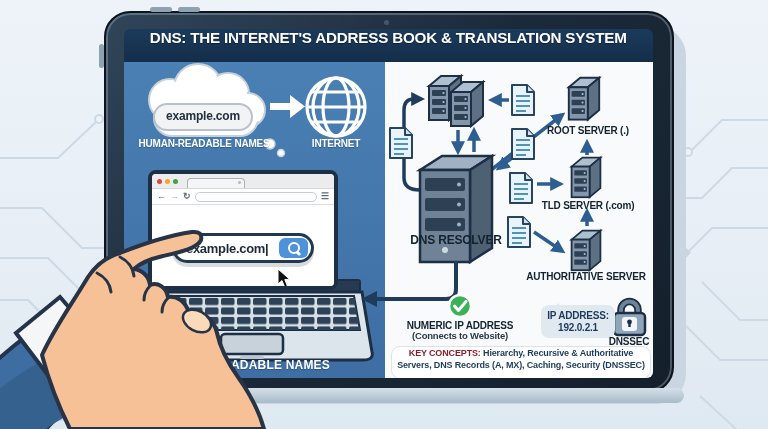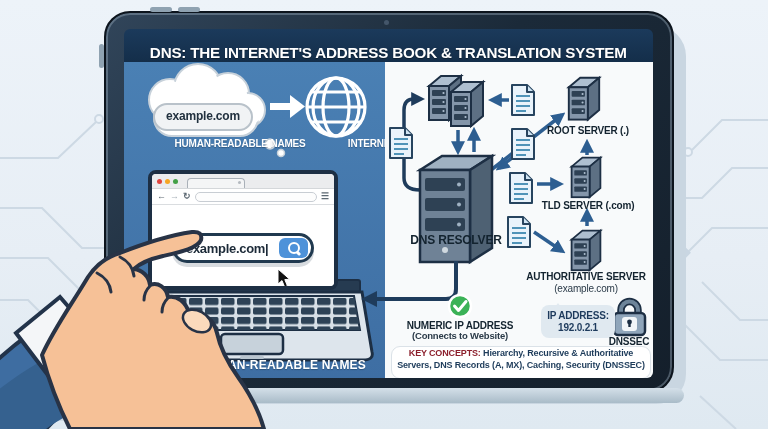--- a/index.html
+++ b/index.html
@@ -25,33 +25,33 @@
   }
   .tablet-base{left:112px;top:388px;width:572px;height:15px;border-radius:8px;
     background:linear-gradient(180deg,#d4e0e9,#a9bbc8);}
   .cam-dot{left:384px;top:20px;width:5px;height:5px;border-radius:50%;background:#44566a;}
   .side-btn{background:#8fa2b1;border-radius:3px;}
 
   
   .screen{left:124px;top:29px;width:529px;height:349px;border-radius:6px;overflow:hidden;display:flex;flex-direction:column;}
   .title-bar{
     height:33px;background:linear-gradient(180deg,#1b3a5b,#142e4a);
-    display:flex;align-items:flex-end;justify-content:center;flex:0 0 auto;
+    display:flex;align-items:flex-start;justify-content:center;flex:0 0 auto;
   }
   .title-bar span{
     color:#fff;font-weight:bold;font-size:15.5px;letter-spacing:-.2px;
     transform:scaleX(.98);white-space:nowrap;text-shadow:0 1px 1px rgba(0,0,0,.4);
   }
   .panels{flex:1;display:flex;}
   .left-panel{width:261px;background:linear-gradient(180deg,#4a80b4,#3e6ea3);position:relative;flex:0 0 auto;}
   .right-panel{flex:1;background:#f8fafb;position:relative;padding-left:35px;}
 
   
   .lbl{position:absolute;text-align:center;font-weight:bold;color:#13232f;letter-spacing:-.2px;line-height:1.15;}
-  .lbl.w{color:#fff;text-shadow:0 1px 1px rgba(10,30,50,.35);margin-left:36px;}
+  .lbl.w{color:#fff;text-shadow:0 1px 1px rgba(10,30,50,.35);}
   .fs10{font-size:10px;} .fs9{font-size:9.5px;} .fs11{font-size:12px;}
 
   
   .browser{
     position:absolute;left:24px;top:108px;width:190px;height:120px;
     background:#fff;border:4px solid #1d2f44;border-radius:8px;
     box-sizing:border-box;overflow:hidden;display:flex;flex-direction:column;
   }
   .b-row1{height:14px;background:#ebecee;display:flex;align-items:center;padding:0 5px;gap:3px;flex:0 0 auto;border-bottom:1px solid #d4d7da;}
   .dot{width:5px;height:5px;border-radius:50%;}
@@ -301,21 +301,20 @@
           <rect x="229" y="251" width="31" height="22" rx="4" fill="#8fa5ba" stroke="#1d2f44" stroke-width="2.5"></rect>
           <rect x="237" y="255" width="15" height="14" rx="3" fill="#f2f6f9"></rect>
           <circle cx="244.5" cy="260" r="2.4" fill="#1d2f44"></circle>
           <rect x="243.3" y="260" width="2.4" height="5" fill="#1d2f44"></rect>
         </g>
       </svg>
 
       <div class="lbl fs10" style="left:138px;top:63px;width:130px;">ROOT SERVER (.)</div>
       <div class="lbl fs10" style="left:126px;top:138px;width:154px;">TLD SERVER (.com)</div>
       <div class="lbl fs10" style="left:118px;top:209px;width:166px;">AUTHORITATIVE SERVER</div>
-      <div class="lbl fs10" style="left:118px;top:221px;width:166px;font-weight:normal;color:#2a3a48;">(example.com)</div>
       <div class="lbl fs11" style="left:1px;top:172px;width:140px;">DNS RESOLVER</div>
       <div class="lbl fs10" style="left:3px;top:258px;width:144px;">NUMERIC IP ADDRESS</div>
       <div class="lbl fs9" style="left:3px;top:269px;width:144px;font-weight:bold;color:#2a3a48;">(Connects to Website)</div>
 
       <div class="ip-box">
         <div>IP ADDRESS:</div>
         <div>192.0.2.1</div>
       </div>
       <div class="lbl fs10" style="left:206px;top:274px;width:76px;">DNSSEC</div>
 

